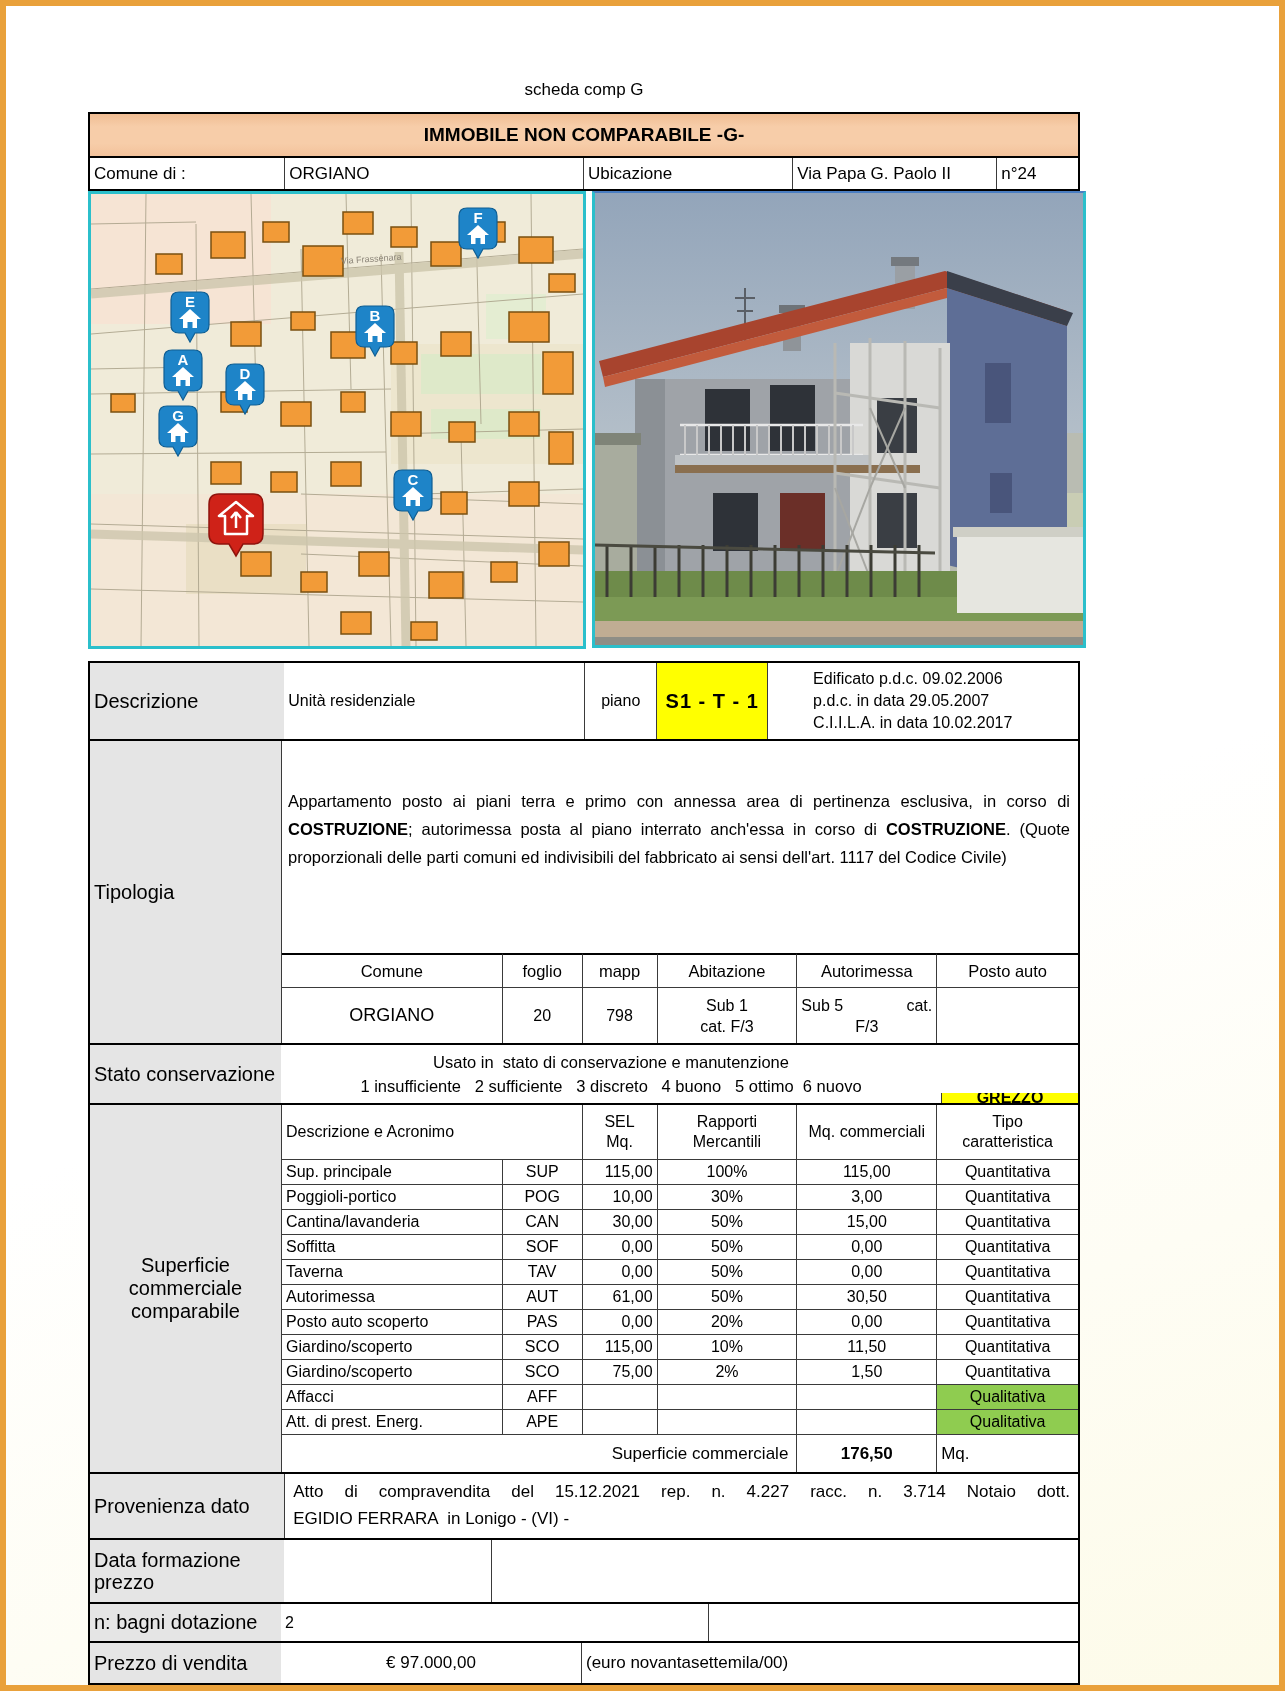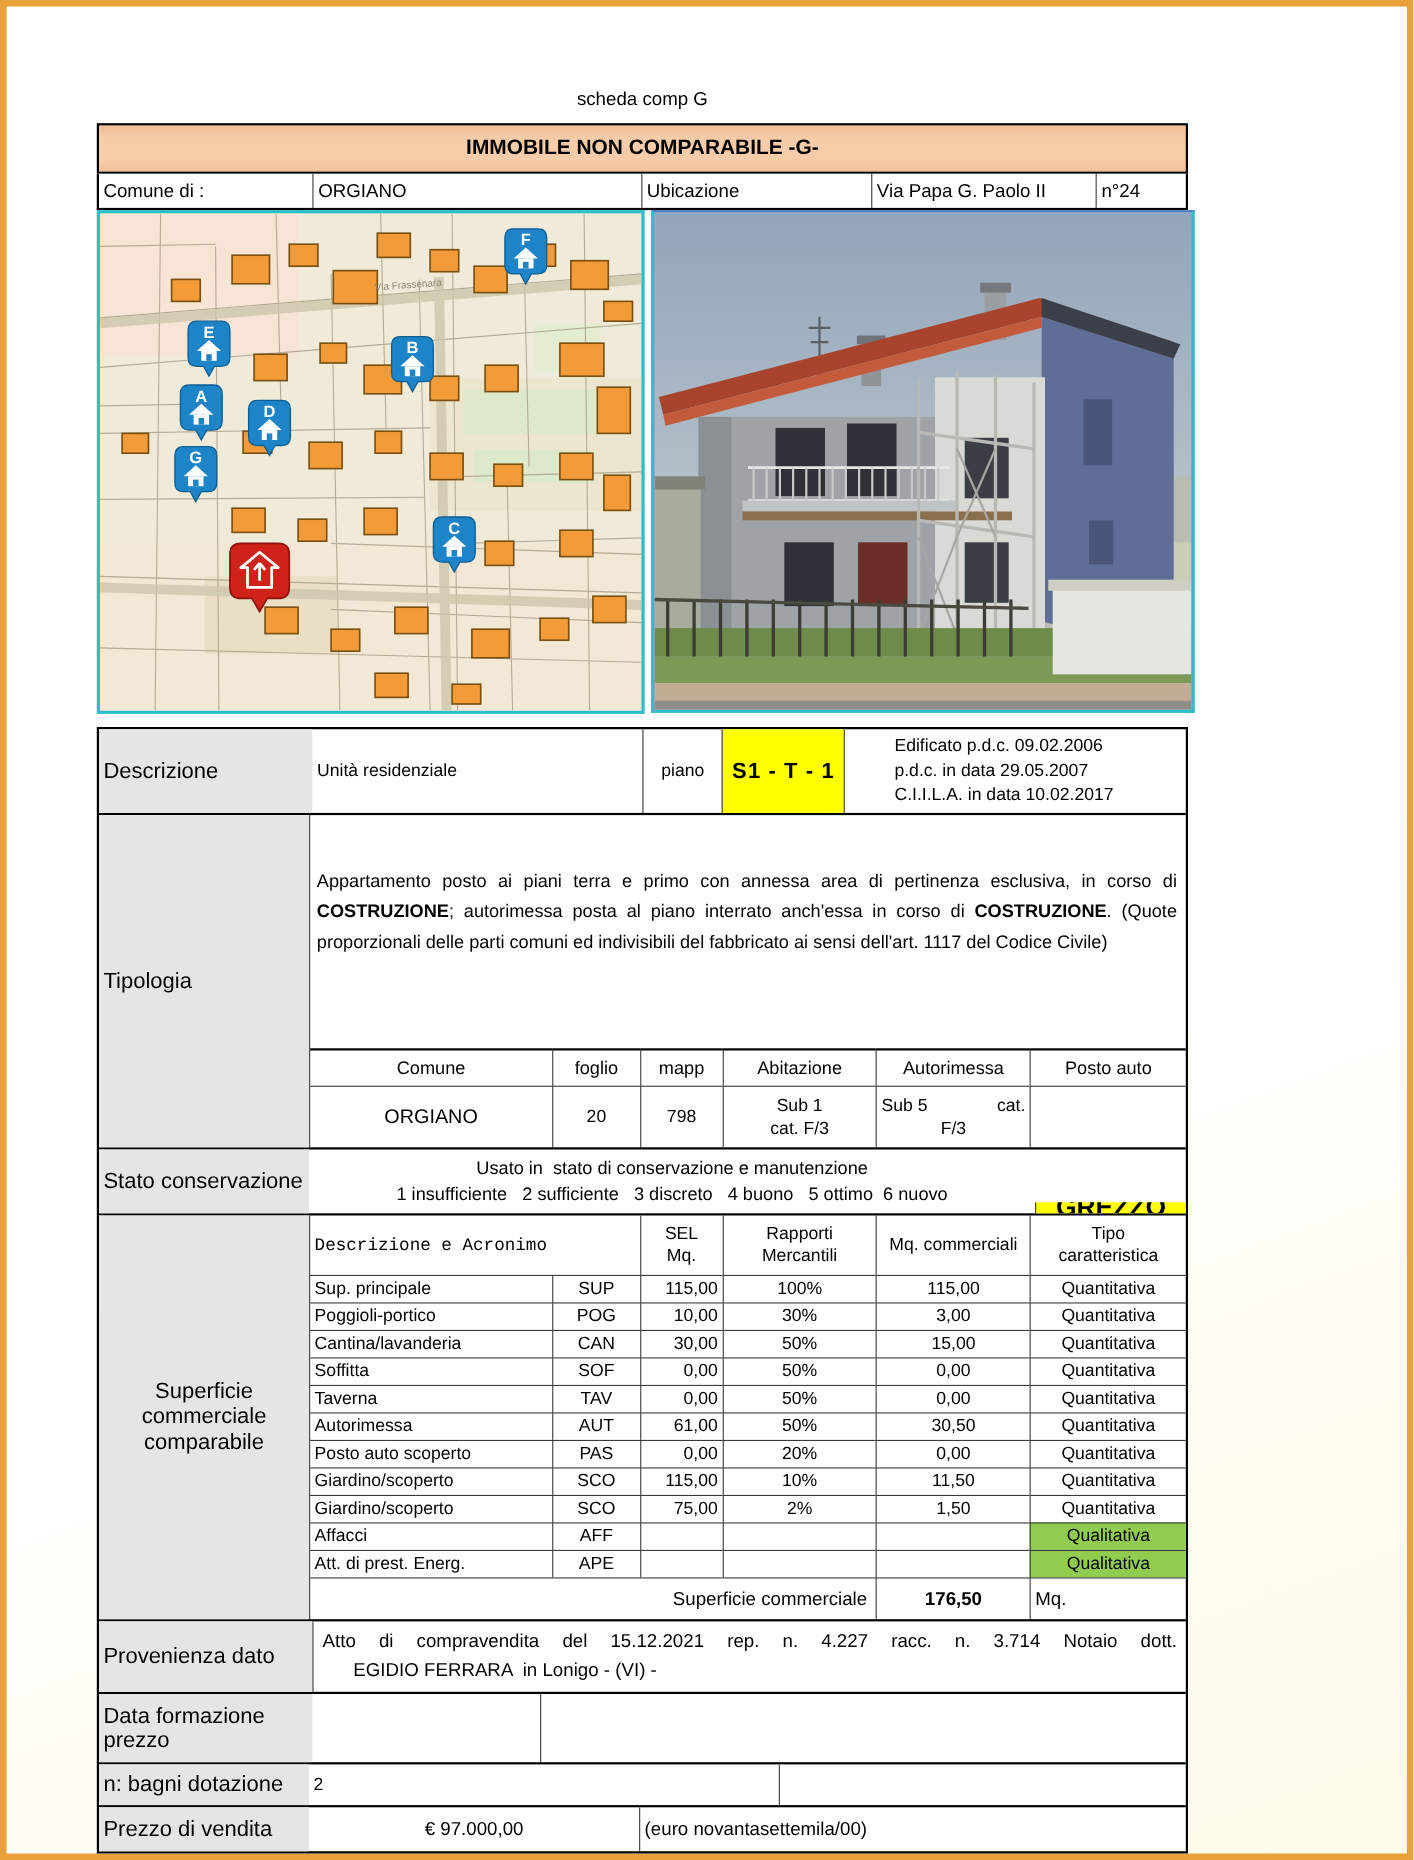--- a/index.html
+++ b/index.html
@@ -45,31 +45,31 @@
   .prelines{white-space:pre-line;}
   .desc-dates{flex-direction:column;justify-content:center;line-height:22px;font-size:16px;text-align:left;}
   .s1t1{font-size:20px;font-weight:bold;letter-spacing:1px;}
   .tip-par{padding:46px 8px 0 6px;line-height:28px;text-align:justify;font-size:16.5px;min-height:212px;box-sizing:border-box;}
   .cat-head .cell{height:34px;justify-content:center;border-top:2px solid #000;font-size:16.5px;}
   .cat-body .cell{height:56px;border-top:1px solid #3a3a3a;}
   .cat-sub{display:flex;flex-direction:column;justify-content:center;width:100%;line-height:21px;text-align:center;}
   .cat-sub .split{display:flex;justify-content:space-between;}
   .statorow{height:58px;}
   .stato-mid{flex-direction:column;justify-content:center;text-align:center;line-height:24px;font-size:16.5px;}
-  .grezzo{font-size:24px;font-weight:bold;justify-content:center;margin-top:48px;}
+  .grezzo{font-size:16px;font-weight:bold;justify-content:center;margin-top:48px;}
   .sup-head .cell{height:54px;justify-content:center;text-align:center;line-height:20px;border-top:none;}
   .sup-head .c-desc{justify-content:flex-start;text-align:left;}
   .sup-row .cell{height:25px;border-top:1px solid #3a3a3a;font-size:16px;}
   .sup-row .c-sel{justify-content:flex-end;}
   .sup-row .c-acr,.sup-row .c-rap,.sup-row .c-mq,.sup-row .c-tipo{justify-content:center;}
   .sup-tot .cell{height:38px;border-top:1px solid #3a3a3a;font-size:17px;}
   .provrow{min-height:64px;}
   .prov-text{padding:4px 8px;font-size:17px;line-height:27px;}
   .prov-l1{text-align:justify;text-align-last:justify;}
-  .prov-l2{white-space:pre-wrap;margin-left:28px;}
+  .prov-l2{white-space:pre-wrap;}
   .dfrow .cell{height:62px;}
   .bagnirow .cell{height:37px;}
   .prezzorow .cell{height:40px;font-size:17px;}
   svg text{font-family:"Liberation Sans",sans-serif;}
 </style>
 </head>
 <body>
 
 <div class="page">
 
@@ -403,21 +403,21 @@
           <div class="cell c-w137 yellow grezzo">GREZZO</div>
         </div>
       </div>
 
       <div class="mrow">
         <div class="lab ctr prelines">Superficie
 commerciale
 comparabile</div>
         <div class="content">
           <div class="grid sup-head">
-            <div class="cell c-w300 c-desc" style="width:300px;font-family:Liberation Mono, monospace;">Descrizione e Acronimo</div>
+            <div class="cell c-w300 c-desc" style="width:300px;">Descrizione e Acronimo</div>
             <div class="cell c-w75 prelines">SEL
 Mq.</div>
             <div class="cell c-w140 prelines">Rapporti
 Mercantili</div>
             <div class="cell c-w140">Mq. commerciali</div>
             <div class="cell c-w142 prelines">Tipo
 caratteristica</div>
           </div>
           <div id="sup-rows">
               <div class="grid sup-row">

